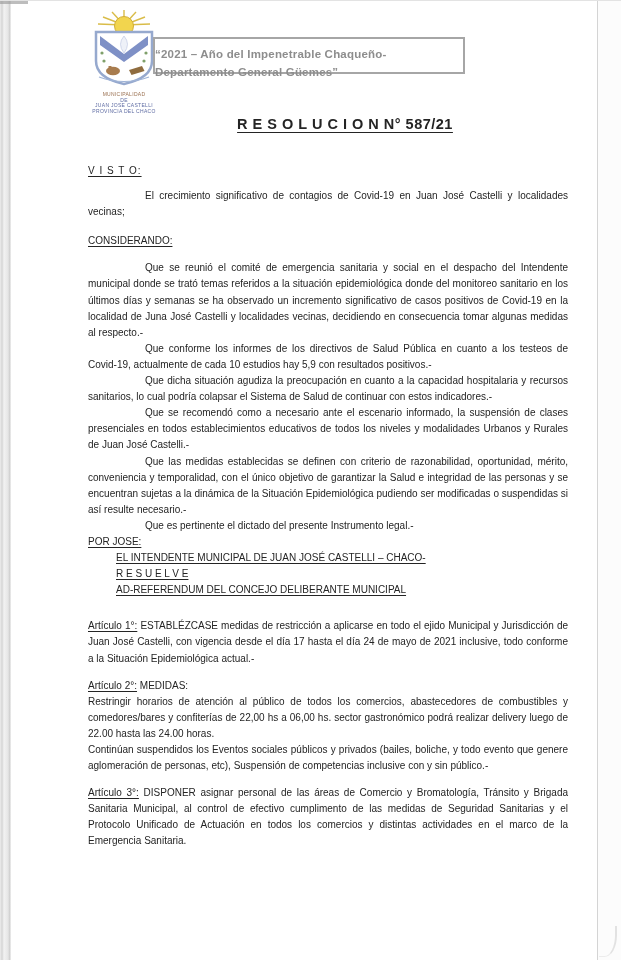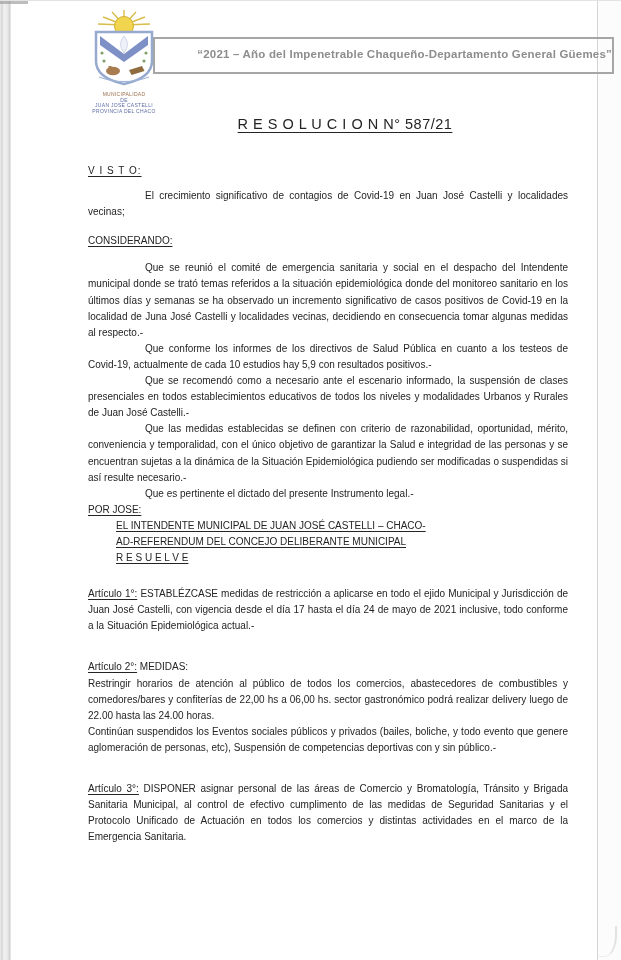--- a/index.html
+++ b/index.html
@@ -24,44 +24,44 @@
     position:absolute;right:4px;bottom:4px;width:16px;height:30px;
     border-right:2px solid #e2e2e2;border-bottom:1px solid #ececec;
     border-radius:0 0 70% 0;
   }
   
   .seal{position:absolute;left:85px;top:8px;width:78px;text-align:center;}
   .seal-caption{margin-top:1px;line-height:5.5px;}
   .seal-caption div{font-size:5px;letter-spacing:.3px;color:#5f6ca3;}
   .seal-caption div:first-child{color:#9a7050;}
   .motto-box{
-    position:absolute;left:153px;top:36px;width:461px;height:37px;
+    position:absolute;left:153px;top:36px;width:312px;height:37px;
     border:2px solid #a6a6a6;box-sizing:border-box;
-    text-align:right;padding-top:5px;
+    text-align:left;padding-top:5px;
   }
   .motto-box span{font-size:11.5px;font-weight:bold;color:#8d8d8d;letter-spacing:.2px;}
   .title{
     position:absolute;left:88px;top:115px;width:480px;
     text-align:center;padding-left:34px;box-sizing:border-box;
-    font-size:14.5px;font-weight:normal;letter-spacing:.5px;
+    font-size:14.5px;font-weight:bold;letter-spacing:.5px;
     text-decoration:underline;text-underline-offset:3px;
   }
   
   .body{
     position:absolute;left:88px;top:162px;width:480px;
     font-size:10px;line-height:16.1px;text-align:justify;
   }
   .para{margin:0;}
   .indent{text-indent:57px;}
   .u{text-decoration:underline;text-underline-offset:2px;}
   .heading-visto{letter-spacing:1px;margin-bottom:9px;}
   .heading-considerando{margin-top:13px;margin-bottom:11px;}
   .center{text-align:left;padding-left:28px;}
   .mt-art1{margin-top:20px;}
-  .mt-art{margin-top:25px;}
+  .mt-art{margin-top:11px;}
 </style>
 </head>
 <body>
 
 <div class="page">
   <div class="edge-right-band"></div>
   <div class="edge-left"></div>
   <div class="edge-right"></div>
   <div class="corner-notch"></div>
   <div class="corner-curl"></div>
@@ -105,31 +105,32 @@
   <div class="title">R E S O L U C I O N  N° 587/21</div>
 
   <main class="body">
 
     <div class="heading-visto u">V I S T O:</div>
     <p class="para indent">El crecimiento significativo de contagios de Covid-19 en Juan José Castelli y localidades vecinas;</p>
 
     <div class="heading-considerando u">CONSIDERANDO:</div>
     <p class="para indent">Que se reunió el comité de emergencia sanitaria y social en el despacho del Intendente municipal donde se trató temas referidos a la situación epidemiológica donde del monitoreo sanitario en los últimos días y semanas se ha observado un incremento significativo de casos positivos de Covid-19 en la localidad de Juna José Castelli y localidades vecinas, decidiendo en consecuencia tomar algunas medidas al respecto.-</p>
     <p class="para indent">Que conforme los informes de los directivos de Salud Pública en cuanto a los testeos de Covid-19, actualmente de cada 10 estudios hay 5,9 con resultados positivos.-</p>
+    <p class="para indent">Que dicha situación agudiza la preocupación en cuanto a la capacidad hospitalaria y recursos sanitarios, lo cual podría colapsar el Sistema de Salud de continuar con estos indicadores.-</p>
     <p class="para indent">Que se recomendó como a necesario ante el escenario informado, la suspensión de clases presenciales en todos establecimientos educativos de todos los niveles y modalidades Urbanos y Rurales de Juan José Castelli.-</p>
     <p class="para indent">Que las medidas establecidas se definen con criterio de razonabilidad, oportunidad, mérito, conveniencia y temporalidad, con el único objetivo de garantizar la Salud e integridad de las personas y se encuentran sujetas a la dinámica de la Situación Epidemiológica pudiendo ser modificadas o suspendidas si así resulte necesario.-</p>
     <p class="para indent">Que es pertinente el dictado del presente Instrumento legal.-</p>
 
     <div class="u">POR JOSE:</div>
     <div class="center u">EL INTENDENTE MUNICIPAL DE JUAN JOSÉ CASTELLI – CHACO-</div>
+    <div class="center u">R E S U E L V E</div>
     <div class="center u">AD-REFERENDUM DEL CONCEJO DELIBERANTE MUNICIPAL</div>
-    <div class="center u">R E S U E L V E</div>
 
     <p class="para mt-art1"><span class="u">Artículo 1°:</span> <span>ESTABLÉZCASE medidas de restricción a aplicarse en todo el ejido Municipal y Jurisdicción de Juan José Castelli, con vigencia desde el día 17 hasta el día 24 de mayo de 2021 inclusive, todo conforme a la Situación Epidemiológica actual.-</span></p>
 
     <p class="para mt-art"><span class="u">Artículo 2°:</span> <span>MEDIDAS:</span></p>
     <p class="para">Restringir horarios de atención al público de todos los comercios, abastecedores de combustibles y comedores/bares y confiterías de 22,00 hs a 06,00 hs. sector gastronómico podrá realizar delivery luego de 22.00 hasta las 24.00 horas.</p>
-    <p class="para">Continúan suspendidos los Eventos sociales públicos y privados (bailes, boliche, y todo evento que genere aglomeración de personas, etc), Suspensión de competencias deportivas con y sin público.-</p>
+    <p class="para">Continúan suspendidos los Eventos sociales públicos y privados (bailes, boliche, y todo evento que genere aglomeración de personas, etc), Suspensión de competencias inclusive con y sin público.-</p>
 
     <p class="para mt-art"><span class="u">Artículo 3°:</span> <span>DISPONER asignar personal de las áreas de Comercio y Bromatología, Tránsito y Brigada Sanitaria Municipal, al control de efectivo cumplimento de las medidas de Seguridad Sanitarias y el Protocolo Unificado de Actuación en todos los comercios y distintas actividades en el marco de la Emergencia Sanitaria.</span></p>
 
   </main>
 </div>
 
 </body></html>

